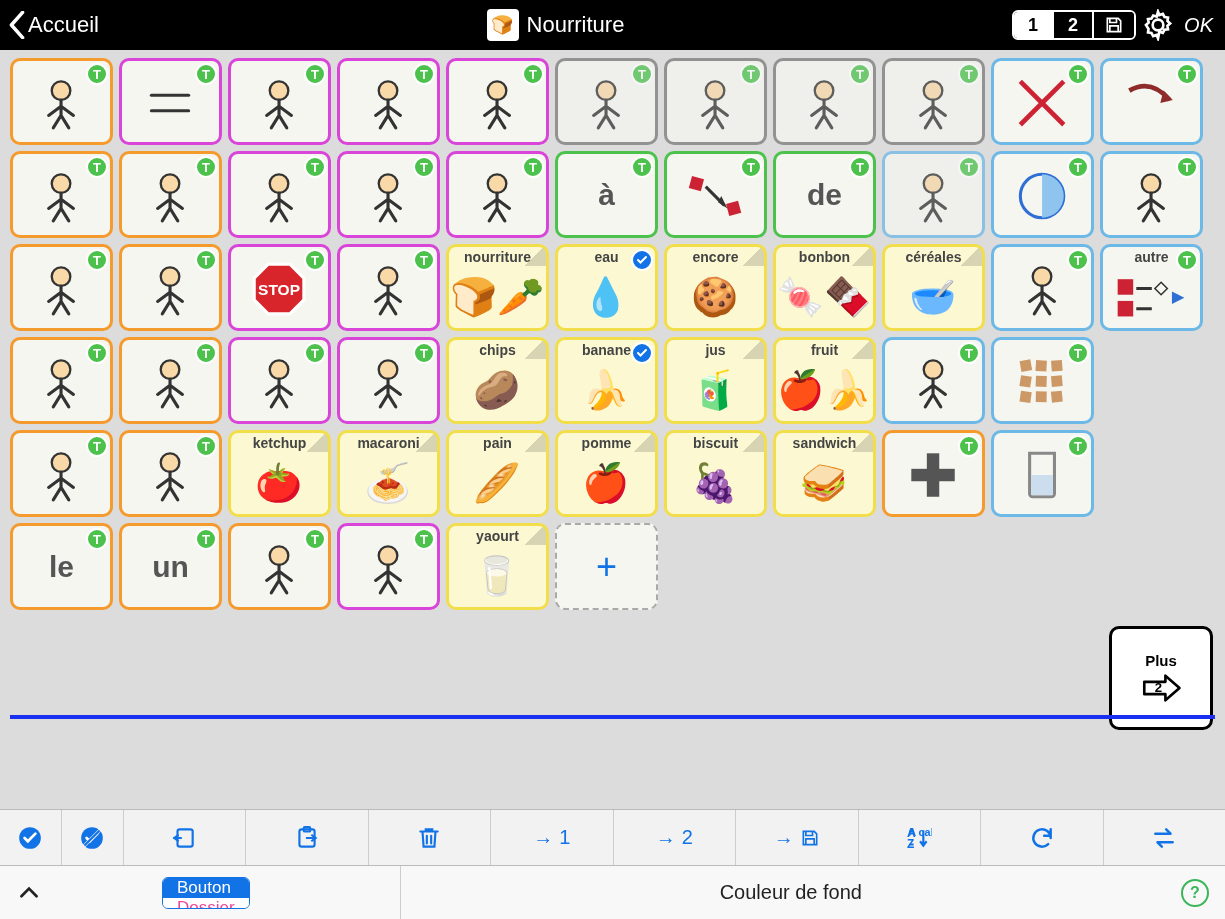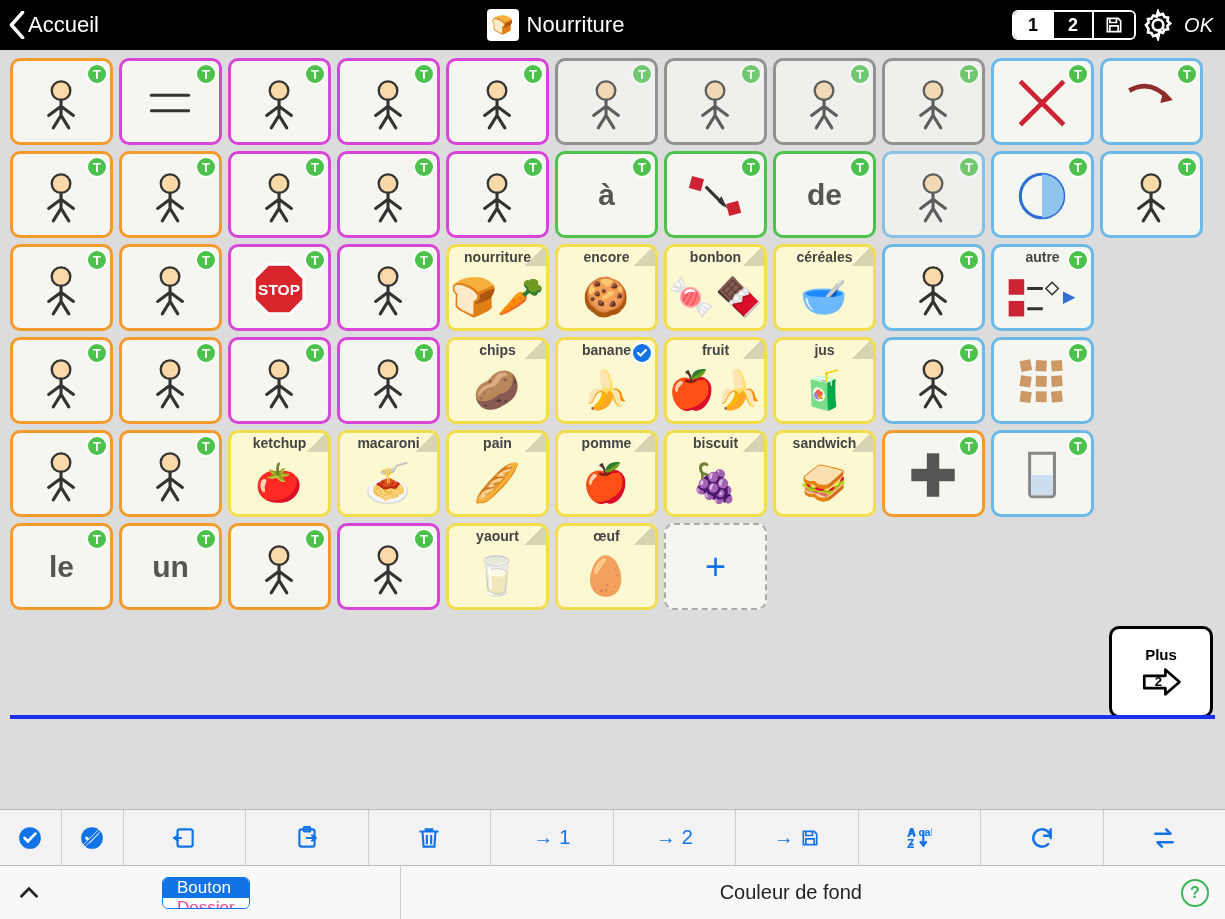--- a/index.html
+++ b/index.html
@@ -40,21 +40,21 @@
   .bc-skyblue{border-color:#6CB8E6;} .bc-green{border-color:#4CC24C;} .bc-yellow{border-color:#F2DE4B; background:#FCF9D2;}
 
   .cell.centered-text .pic{font-size:28px; font-weight:600; color:#555;}
 
   
   .pic svg{max-width:80%;max-height:80%;}
   .emoji{font-size:38px; line-height:1;}
   .pic .txt-big{font-size:30px;font-weight:600;color:#555;}
 
   
-  .plus-nav{ position:absolute; right:12px; top:626px; width:104px; height:92px; border:3px solid #000; border-radius:10px; background:#fff; display:flex; flex-direction:column; align-items:center; justify-content:center; gap:2px;}
+  .plus-nav{ position:absolute; right:12px; top:626px; width:104px; height:104px; border:3px solid #000; border-radius:10px; background:#fff; display:flex; flex-direction:column; align-items:center; justify-content:center; gap:2px;}
   .plus-nav .lbl{font-size:15px; font-weight:700;}
   .plus-nav svg{width:44px;height:34px;}
 
   
   .sel-line{ position:absolute; left:10px; right:10px; top:715px; height:4px; background:#1b2ff0;}
 
   
   .toolbar{ position:absolute; left:0; right:0; top:809px; height:56px; background:#F2F2F2; border-top:1px solid #bbb; display:flex;}
   .tbtn{ flex:1; border-right:1px solid #ccc; display:flex; align-items:center; justify-content:center; color:#1273E6; font-size:20px; gap:6px;}
   .tbtn:last-child{border-right:none;}
@@ -364,20 +364,31 @@
           </svg>
         </div>
         <div class="t-badge">T</div>
       </div>
       <div class="cell bc-yellow folder">
         <div class="lbl">nourriture</div>
         <div class="pic">
           <span class="emoji">🍞🥕</span>
         </div>
       </div>
+      <div class="cell bc-yellow">
+        <div class="lbl">eau</div>
+        <div class="pic">
+          <span class="emoji">💧</span>
+        </div>
+        <div class="chk-badge">
+          <svg viewBox="0 0 12 12">
+            <path d="M2 6l2.5 2.5L10 3" stroke="#fff" stroke-width="2" fill="none" stroke-linecap="round"></path>
+          </svg>
+        </div>
+      </div>
       <div class="cell bc-yellow folder">
         <div class="lbl">encore</div>
         <div class="pic">
           <span class="emoji">🍪</span>
         </div>
       </div>
       <div class="cell bc-yellow folder">
         <div class="lbl">bonbon</div>
         <div class="pic">
           <span class="emoji">🍬🍫</span>
@@ -465,29 +476,29 @@
         <div class="pic">
           <span class="emoji">🍌</span>
         </div>
         <div class="chk-badge">
           <svg viewBox="0 0 12 12">
             <path d="M2 6l2.5 2.5L10 3" stroke="#fff" stroke-width="2" fill="none" stroke-linecap="round"></path>
           </svg>
         </div>
       </div>
       <div class="cell bc-yellow folder">
+        <div class="lbl">jus</div>
+        <div class="pic">
+          <span class="emoji">🧃</span>
+        </div>
+      </div>
+      <div class="cell bc-yellow folder">
         <div class="lbl">fruit</div>
         <div class="pic">
           <span class="emoji">🍎🍌</span>
-        </div>
-      </div>
-      <div class="cell bc-yellow folder">
-        <div class="lbl">jus</div>
-        <div class="pic">
-          <span class="emoji">🧃</span>
         </div>
       </div>
       <div class="cell bc-skyblue">
         <div class="lbl">mal</div>
         <div class="pic">
           <svg viewBox="0 0 40 40">
             <circle cx="20" cy="12" r="6" fill="#FAD9A8" stroke="#333" stroke-width="1.5"></circle>
             <path d="M20 18 v10 M20 22 l-8 6 M20 22 l8 6 M20 28 l-5 8 M20 28 l5 8" stroke="#333" stroke-width="2" fill="none" stroke-linecap="round" stroke-linejoin="round"></path>
           </svg>
         </div>
@@ -621,26 +632,20 @@
           </svg>
         </div>
         <div class="t-badge">T</div>
       </div>
       <div class="cell bc-yellow folder">
         <div class="lbl">yaourt</div>
         <div class="pic">
           <span class="emoji">🥛</span>
         </div>
       </div>
-      <div class="cell bc-yellow folder">
-        <div class="lbl">œuf</div>
-        <div class="pic">
-          <span class="emoji">🥚</span>
-        </div>
-      </div>
       <div class="cell add">
         <div class="pic">+</div>
       </div>
     </div>
   </div>
 
 <div class="plus-nav">
   <div class="lbl">Plus</div>
   <svg viewBox="0 0 50 34">
     <path d="M6 10 H30 V3 L46 17 L30 31 V24 H6 Z" fill="#fff" stroke="#000" stroke-width="3" stroke-linejoin="round"></path>

